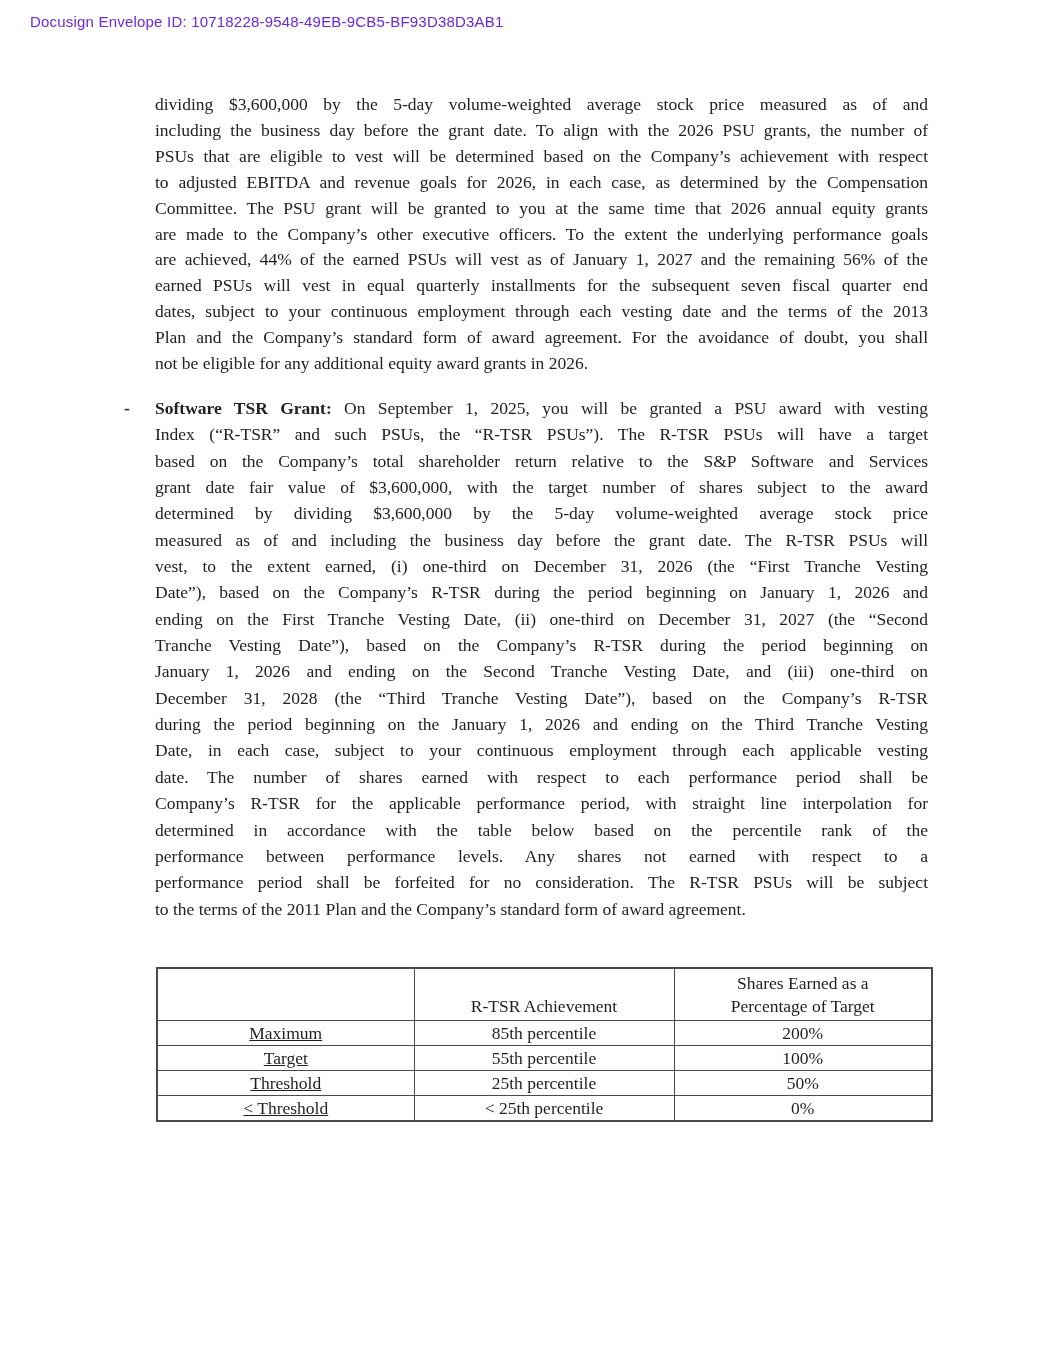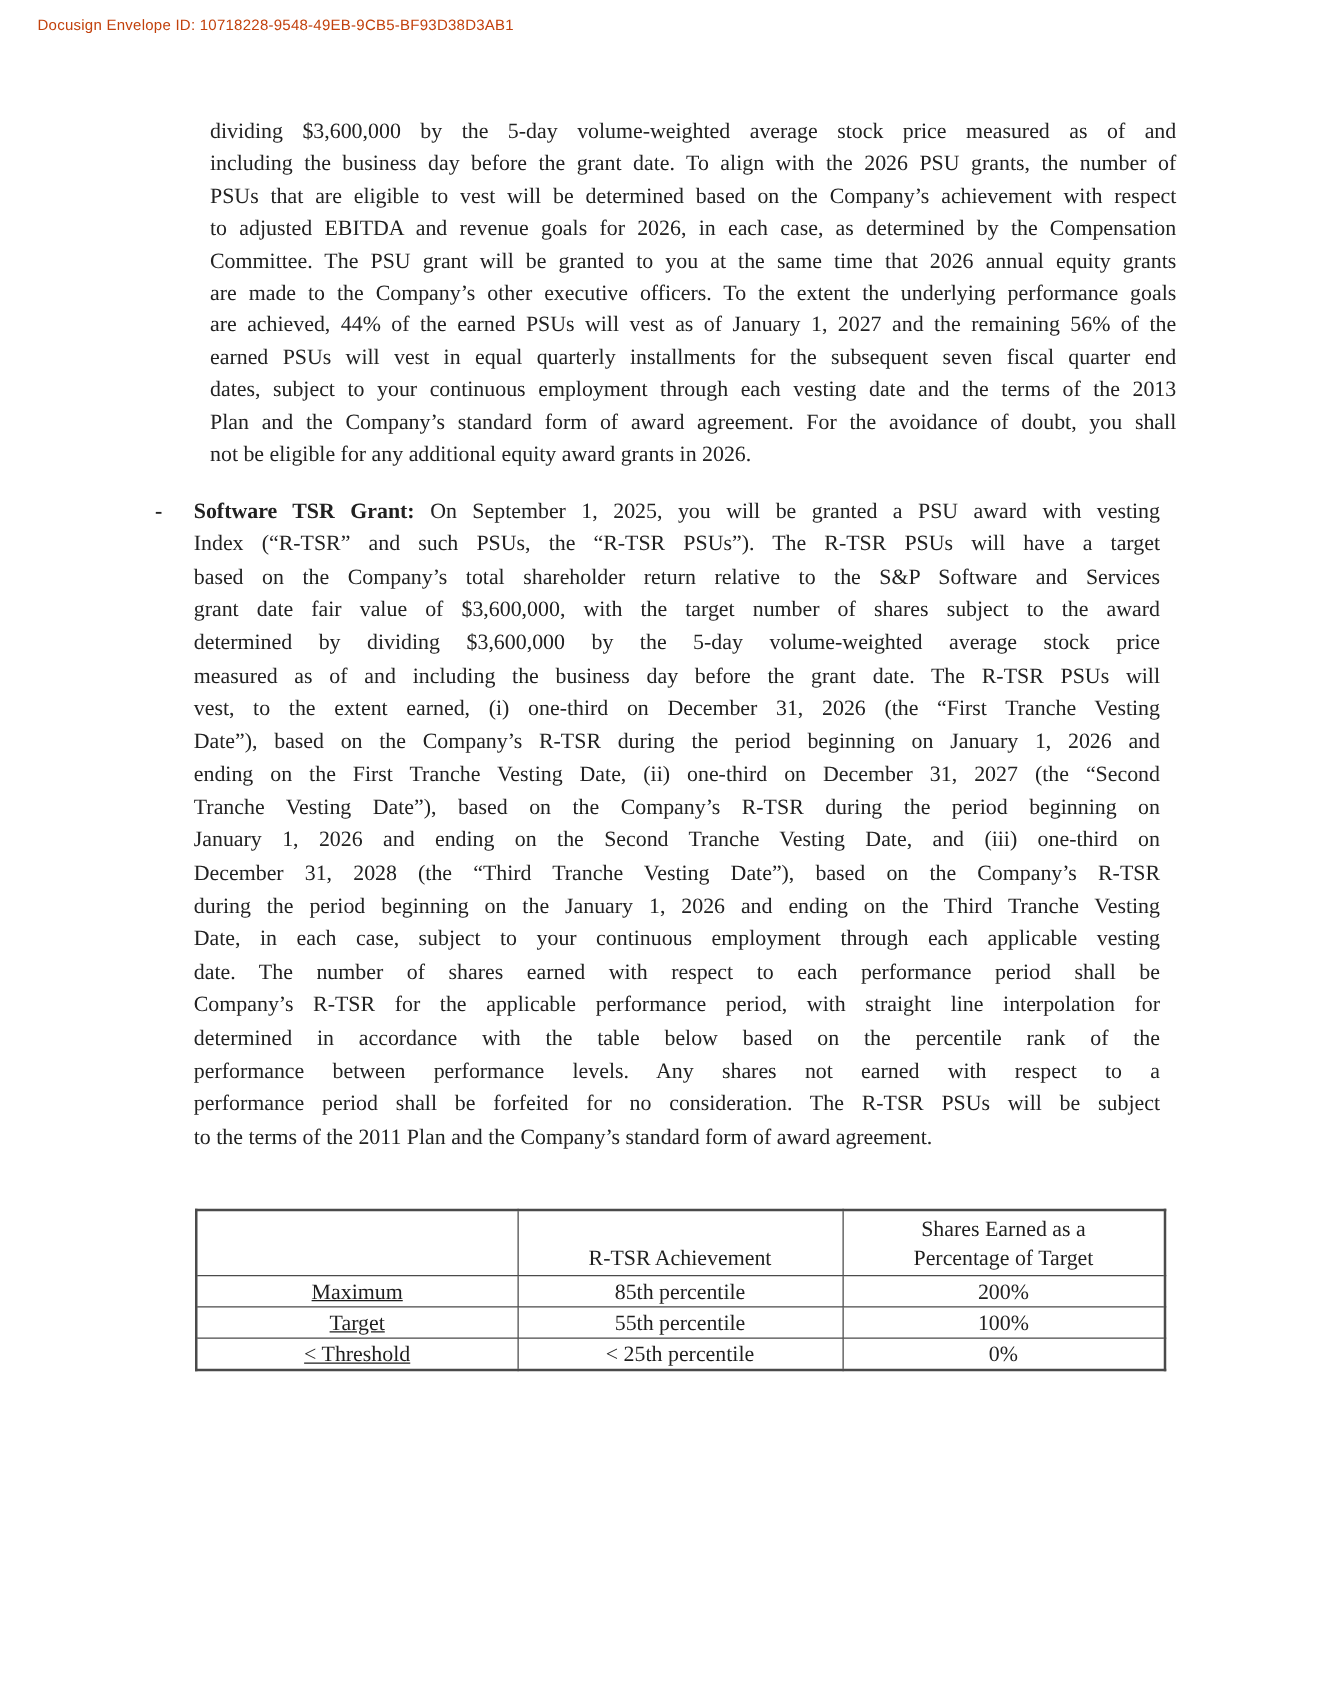--- a/index.html
+++ b/index.html
@@ -10,30 +10,30 @@
     background: #ffffff;
     font-family: "Liberation Serif", serif;
     color: #212121;
     overflow: hidden;
   }
   .docusign-header {
     position: absolute;
     left: 30px;
     top: 13px;
     font-family: "Liberation Sans", sans-serif;
-    font-size: 12px;
-    color: #c2410c;
+    font-size: 15px;
+    color: #6d28d9;
     letter-spacing: 0.2px;
   }
   .para {
     position: absolute;
     left: 155px;
     width: 773px;
   }
-  .para1 { top: 92px; margin-left: 13px; }
+  .para1 { top: 92px; }
   .para2 { top: 395px; }
   .line {
     font-size: 17.5px;
     line-height: 25.9px;
     text-align: justify;
     text-align-last: justify;
     color: #222222;
   }
   .para2 .line { line-height: 26.35px; }
   .last-line { text-align-last: left; }
@@ -148,20 +148,25 @@
         <td class="cell-label">Maximum</td>
         <td class="cell-center">85th percentile</td>
         <td class="cell-center">200%</td>
       </tr>
       <tr>
         <td class="cell-label">Target</td>
         <td class="cell-center">55th percentile</td>
         <td class="cell-center">100%</td>
       </tr>
       <tr>
+        <td class="cell-label">Threshold</td>
+        <td class="cell-center">25th percentile</td>
+        <td class="cell-center">50%</td>
+      </tr>
+      <tr>
         <td class="cell-label">&lt; Threshold</td>
         <td class="cell-center">&lt; 25th percentile</td>
         <td class="cell-center">0%</td>
       </tr>
     </tbody>
   </table>
 
 </div>
 
 </body></html>

